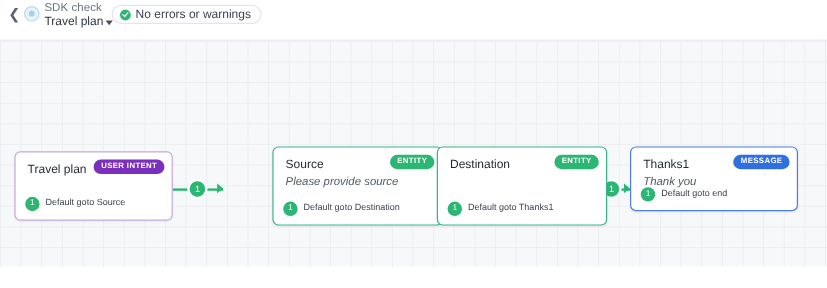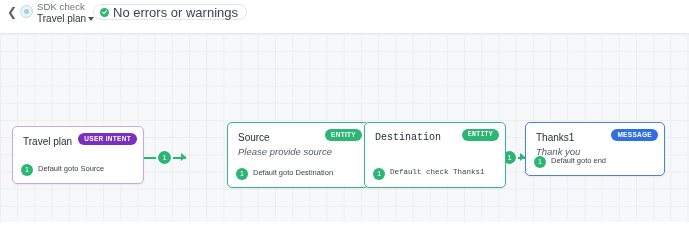--- a/index.html
+++ b/index.html
@@ -101,21 +101,21 @@
   .check-icon::after {
     content: "";
     position: absolute;
     left: 3px; top: 1.4px;
     width: 2px; height: 4px;
     border: solid #ffffff;
     border-width: 0 1.2px 1.2px 0;
     transform: rotate(42deg);
   }
   .status-text {
-    font-size: 13px;
+    font-size: 10px;
     color: #3d4452;
     white-space: nowrap;
   }
 
   
   .canvas {
     position: absolute;
     left: 0; top: 34px;
     width: 689px;
     height: 188px;
@@ -200,21 +200,20 @@
   #node-source {
     left: 186px; top: 88px;
     width: 142px; height: 66px;
     border: 1px solid #39b58b;
     margin-left: 41px;
   }
   #node-destination {
     left: 364px; top: 88px;
     width: 142px; height: 66px;
     border: 1px solid #39b58b;
-    font-family: Liberation Mono, monospace;
   }
   #node-thanks {
     left: 525px; top: 88px;
     width: 140px; height: 54px;
     border: 1px solid #4b7fe3;
     text-decoration: underline;
   }
 
   
   .edge {
@@ -289,21 +288,21 @@
         <span class="row-num">1</span>
         <span class="row-label">Default goto Destination</span>
       </div>
     </div>
 
     <div class="node" id="node-destination">
       <div class="node-title">Destination</div>
       <div class="badge badge-entity">ENTITY</div>
       <div class="row">
         <span class="row-num">1</span>
-        <span class="row-label">Default check Thanks1</span>
+        <span class="row-label">Default goto Thanks1</span>
       </div>
     </div>
 
     <div class="node" id="node-thanks">
       <div class="node-title">Thanks1</div>
       <div class="node-sub">Thank you</div>
       <div class="badge badge-message">MESSAGE</div>
       <div class="row">
         <span class="row-num">1</span>
         <span class="row-label">Default goto end</span>

